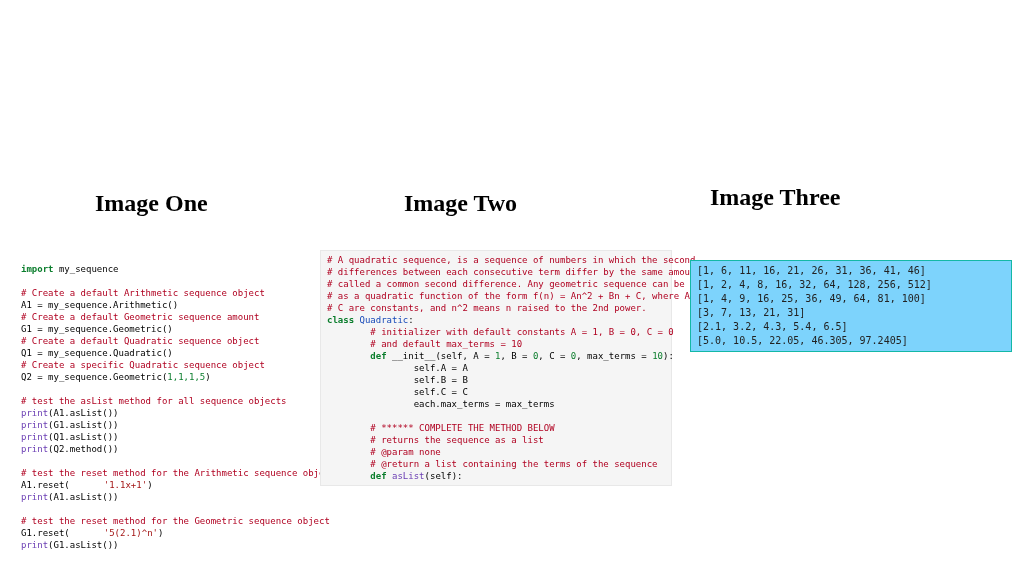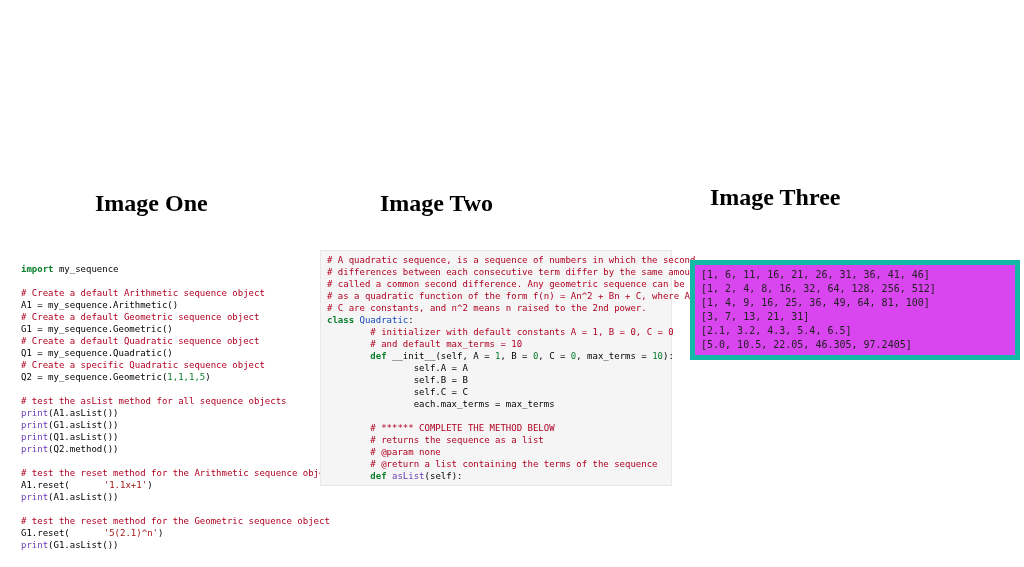--- a/index.html
+++ b/index.html
@@ -25,22 +25,22 @@
   
   .panel {
     position: absolute;
     background: #fff;
   }
   .panel.gray {
     background: #f5f5f5;
     border: 1px solid #e8e8e8;
   }
   .panel.out {
-    background: #d946ef;
-    border: 5px solid #14b8a6;
+    background: #7dd3fc;
+    border: 1px solid #14b8a6;
   }
   
   .code {
     font-family: "DejaVu Sans Mono", Menlo, Consolas, monospace;
     font-size: 9px;
     line-height: 12px;
     padding: 3px 6px;
     white-space: pre;
     color: #000;
   }
@@ -55,29 +55,29 @@
   .num  { color: #0a7d2c; }                     
   .str  { color: #a31515; margin-left: 34px; }                     
   .cls  { color: #1548b8; }
 </style>
 </head>
 <body>
 
 <div class="canvas">
 
   <div class="heading" style="left:95px; top:190px;">Image One</div>
-  <div class="heading" style="left:380px; top:190px;">Image Two</div>
+  <div class="heading" style="left:404px; top:190px;">Image Two</div>
   <div class="heading" style="left:710px; top:184px;">Image Three</div>
 
   <div class="panel" style="left:15px; top:260px; width:300px;">
     <div class="code"><span class="kw">import</span><span> my_sequence</span>
 
 <span class="cm"># Create a default Arithmetic sequence object</span>
 <span>A1 = my_sequence.Arithmetic()</span>
-<span class="cm"># Create a default Geometric sequence object</span>
+<span class="cm"># Create a default Geometric sequence amount</span>
 <span>G1 = my_sequence.Geometric()</span>
 <span class="cm"># Create a default Quadratic sequence object</span>
 <span>Q1 = my_sequence.Quadratic()</span>
 <span class="cm"># Create a specific Quadratic sequence object</span>
 <span>Q2 = my_sequence.Geometric(</span><span class="num">1,1,1,5</span><span>)</span>
 
 <span class="cm"># test the asList method for all sequence objects</span>
 <span class="bi">print</span><span>(A1.asList())</span>
 <span class="bi">print</span><span>(G1.asList())</span>
 <span class="bi">print</span><span>(Q1.asList())</span>

